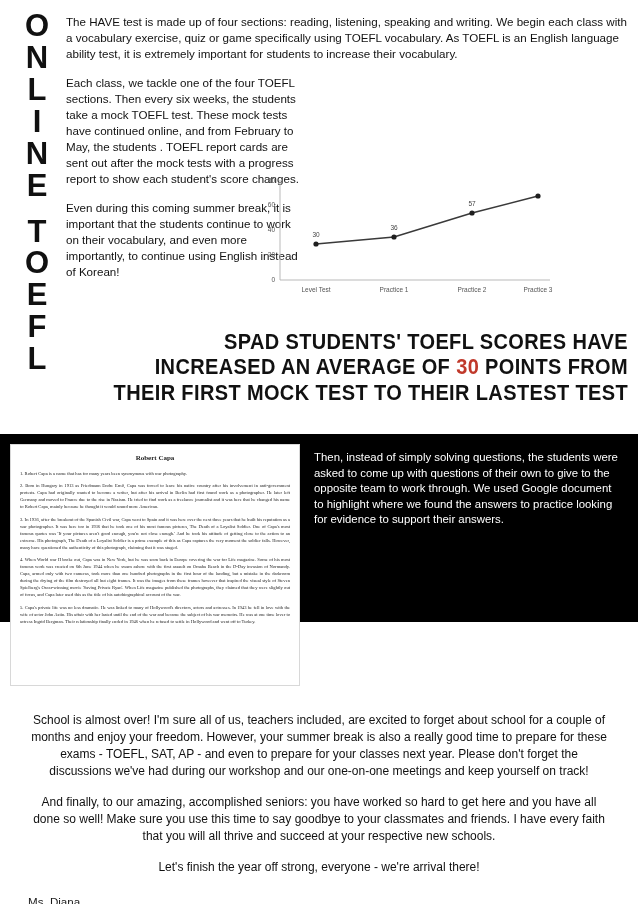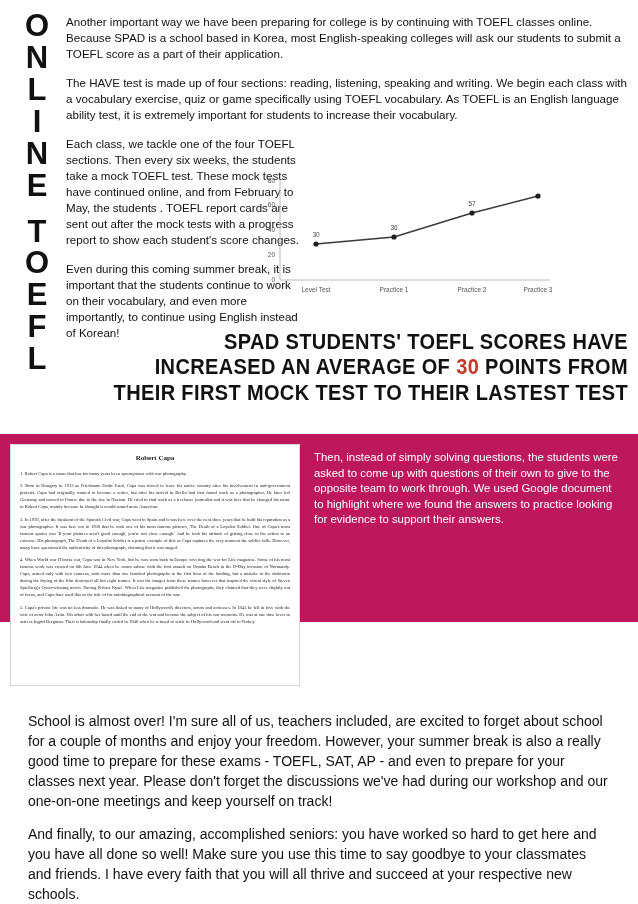--- a/index.html
+++ b/index.html
@@ -75,21 +75,21 @@
   }
   .headline .hl-accent { color: #c0392b; }
 
   
   .band {
     position: absolute;
     left: 0;
     top: 434px;
     width: 638px;
     height: 188px;
-    background: #be185d;
+    background: #000000;
     display: flex;
     padding: 10px 10px 10px 10px;
   }
   .doc-card {
     width: 290px;
     height: 242px;
     background: #ffffff;
     border: 1px solid #d8d8d8;
     padding: 8px 9px;
     overflow: hidden;
@@ -118,23 +118,24 @@
 
   
   .bottom-section {
     position: absolute;
     left: 28px;
     top: 712px;
     width: 582px;
   }
   .bottom-section p {
     margin: 0 0 14px 0;
-    font-size: 14px;
+    font-size: 12px;
     line-height: 1.42;
     color: #111111;
+    text-align: center;
   }
   .signature { font-size: 11.6px; line-height: 1.45; margin-top: 18px; }
 </style>
 </head>
 <body>
 
 <div class="vertical-title">
   <span class="vt-letter">O</span>
   <span class="vt-letter">N</span>
   <span class="vt-letter">L</span>
@@ -143,21 +144,20 @@
   <span class="vt-letter">E</span>
   <span class="vt-gap"></span>
   <span class="vt-letter">T</span>
   <span class="vt-letter">O</span>
   <span class="vt-letter">E</span>
   <span class="vt-letter">F</span>
   <span class="vt-letter">L</span>
 </div>
 
 <div class="top-section">
-  <p class="para">Another important way we have been preparing for college is by continuing with TOEFL classes online. Because SPAD is a school based in Korea, most English-speaking colleges will ask our students to submit a TOEFL score as a part of their application.</p>
   <p class="para">The HAVE test is made up of four sections: reading, listening, speaking and writing. We begin each class with a vocabulary exercise, quiz or game specifically using TOEFL vocabulary. As TOEFL is an English language ability test, it is extremely important for students to increase their vocabulary.</p>
   <p class="para para-narrow">Each class, we tackle one of the four TOEFL sections. Then every six weeks, the students take a mock TOEFL test. These mock tests have continued online, and from February to May, the students . TOEFL report cards are sent out after the mock tests with a progress report to show each student's score changes.</p>
   <p class="para para-narrow">Even during this coming summer break, it is important that the students continue to work on their vocabulary, and even more importantly, to continue using English instead of Korean!</p>
 </div>
 
 <div class="chart-wrap">
   <svg class="chart-svg" width="318" height="140" viewBox="0 0 318 140">
 
     <line x1="36" y1="8" x2="36" y2="108" stroke="#b9b9b9" stroke-width="1"></line>
     <line x1="36" y1="108" x2="306" y2="108" stroke="#b9b9b9" stroke-width="1"></line>

